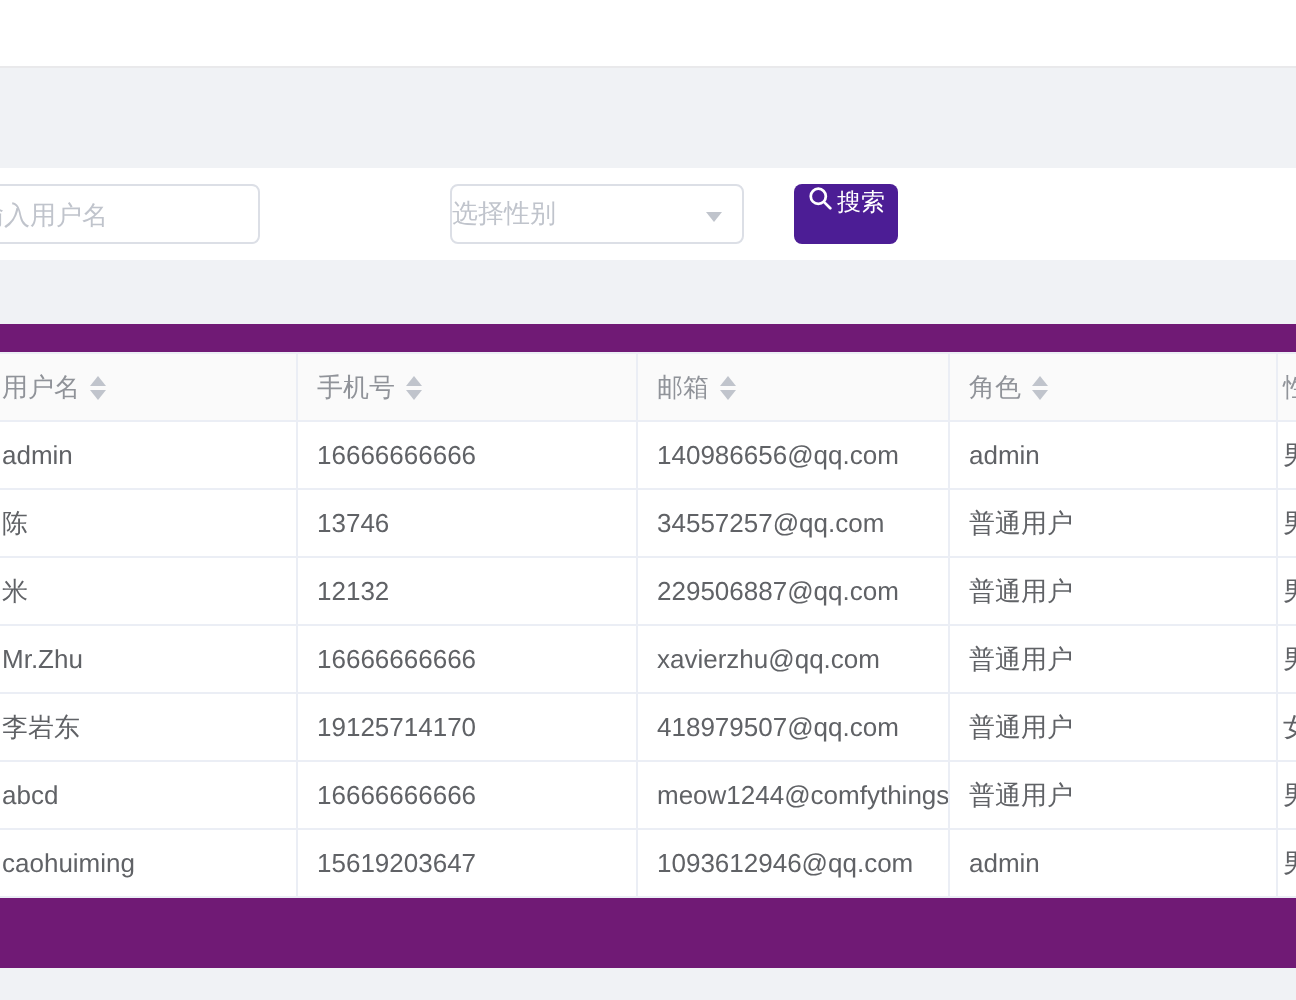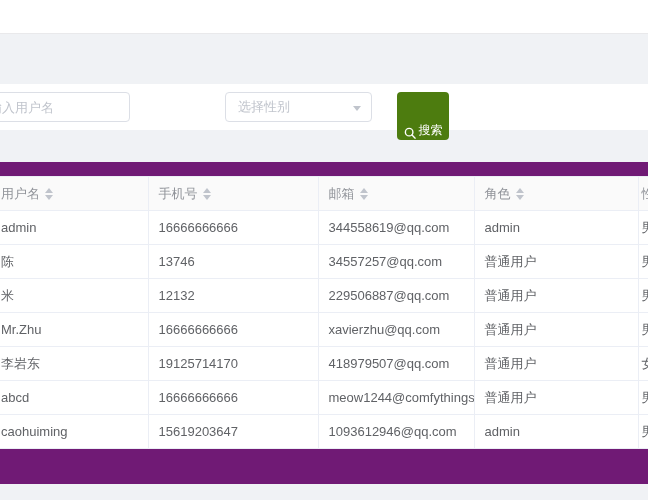--- a/index.html
+++ b/index.html
@@ -26,33 +26,33 @@
     font-family:"Liberation Sans",sans-serif;
   }
   .username-input::placeholder{color:#c0c4cc;}
   .gender-label{
     position:absolute;left:177px;top:0;height:46px;line-height:46px;
     font-size:13px;color:#606266;font-weight:bold;letter-spacing:1px;
   }
   .gender-select{
     position:absolute;left:225px;top:8px;width:147px;height:30px;
     box-sizing:border-box;border:1px solid #dcdfe6;border-radius:4px;
-    display:flex;align-items:center;padding-left:12px;
+    display:flex;align-items:center;padding-left:0;
     font-size:13px;color:#c0c4cc;background:#fff;cursor:pointer;
   }
   .caret-down{
     position:absolute;right:10px;top:13px;width:0;height:0;
     border-left:4px solid transparent;border-right:4px solid transparent;
     border-top:5px solid #c0c4cc;
   }
   .search-button{
-    position:absolute;left:397px;top:8px;width:52px;height:48px;
-    background:#4d7c0f;border:none;border-radius:4px;cursor:pointer;
+    position:absolute;left:397px;top:8px;width:52px;height:30px;
+    background:#4c1d95;border:none;border-radius:4px;cursor:pointer;
     color:#ffffff;font-size:12px;
-    display:flex;align-items:flex-end;justify-content:center;gap:3px;
+    display:flex;align-items:flex-start;justify-content:center;gap:3px;
     font-family:"Liberation Sans",sans-serif;
   }
   .search-button svg{display:block;}
   
   .table-card{
     position:absolute;top:162px;left:0;width:648px;height:322px;
     background:#701a75;overflow:hidden;
   }
   table.user-table{
     position:absolute;left:-9px;top:14px;width:807px;
@@ -135,21 +135,21 @@
               <i class="up"></i>
               <i class="down"></i>
             </span></th>
           <th><span>性别</span></th>
         </tr>
       </thead>
     <tbody>
         <tr>
           <td>admin</td>
           <td>16666666666</td>
-          <td>344558619@qq.com</td>
+          <td>140986656@qq.com</td>
           <td>admin</td>
           <td>男</td>
         </tr>
         <tr>
           <td>陈</td>
           <td>13746</td>
           <td>34557257@qq.com</td>
           <td>普通用户</td>
           <td>男</td>
         </tr>

